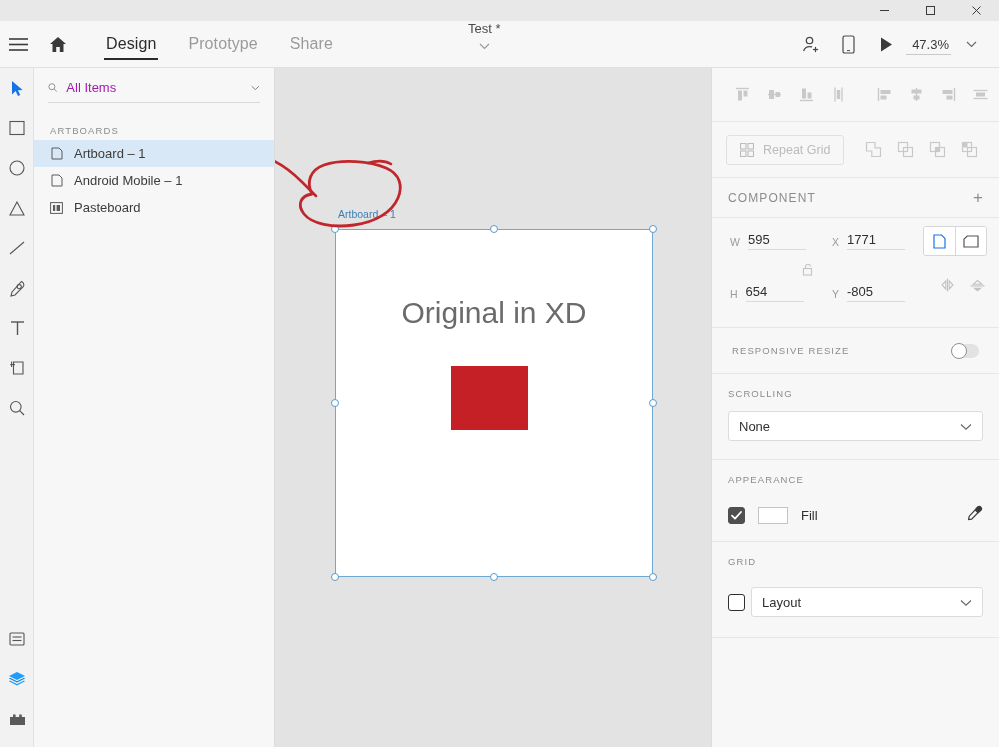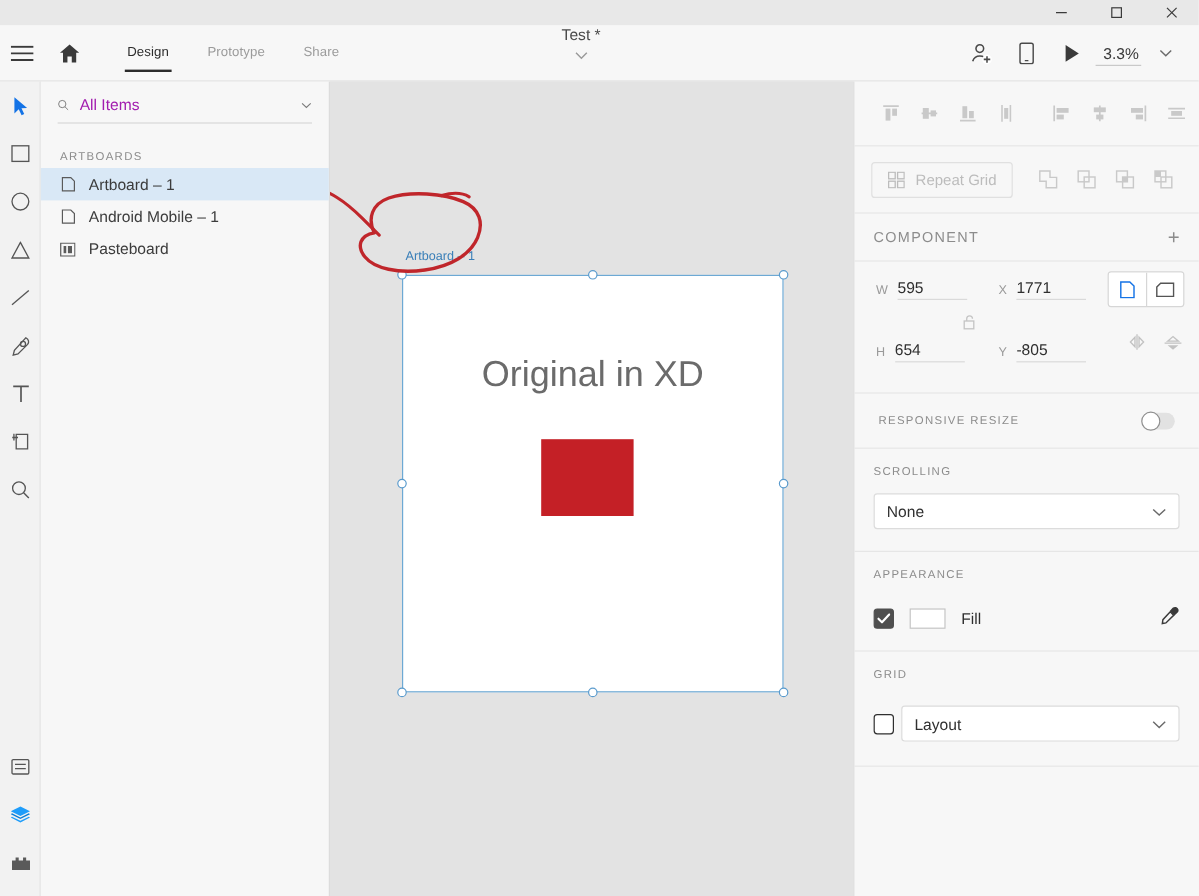--- a/index.html
+++ b/index.html
@@ -36,21 +36,21 @@
     width: 999px; height: 47px;
     background: #f7f7f7;
     border-bottom: 1px solid #e0e0e0;
     display: flex; align-items: center;
   }
   .hamburger { width: 36px; height: 47px; display:flex; align-items:center; justify-content:center; }
   .home-btn { width: 44px; height: 47px; display:flex; align-items:center; justify-content:center; }
   .modetabs { display: flex; align-items: center; height: 47px; margin-left: 10px; }
   .modetab {
     position: relative;
-    font-size: 11px; color: #9b9b9b;
+    font-size: 16px; color: #9b9b9b;
     padding: 0 16px; height: 47px;
     display: flex; align-items: center;
     letter-spacing: .1px;
   }
   .modetab.active { color: #2c2c2c; }
   .modetab.active::after {
     content: ""; position: absolute;
     left: 14px; right: 14px; bottom: 8px;
     height: 2px; background: #2c2c2c;
   }
@@ -336,21 +336,21 @@
         <svg width="13" height="19" viewBox="0 0 13 19">
           <rect x="1" y="1" width="11" height="17" rx="1.6" fill="none" stroke="#4a4a4a" stroke-width="1.2"></rect>
           <line x1="5" y1="15.6" x2="8" y2="15.6" stroke="#4a4a4a" stroke-width="1"></line>
         </svg>
       </div>
       <div class="tb-icon">
         <svg width="16" height="17" viewBox="0 0 16 17">
             <path d="M3 1.5 L14 8.5 L3 15.5 Z" fill="#3a3a3a"></path>
           </svg>
       </div>
-      <div class="zoomlabel">3.3%</div>
+      <div class="zoomlabel">47.3%</div>
       <div class="tb-icon">
         <svg width="11" height="7" viewBox="0 0 11 7">
             <path d="M1 1 L5.5 5.5 L10 1" fill="none" stroke="#6a6a6a" stroke-width="1.2"></path>
           </svg>
       </div>
     </div>
   </div>
 
   <div class="toolrail">
     <div class="tool active">

